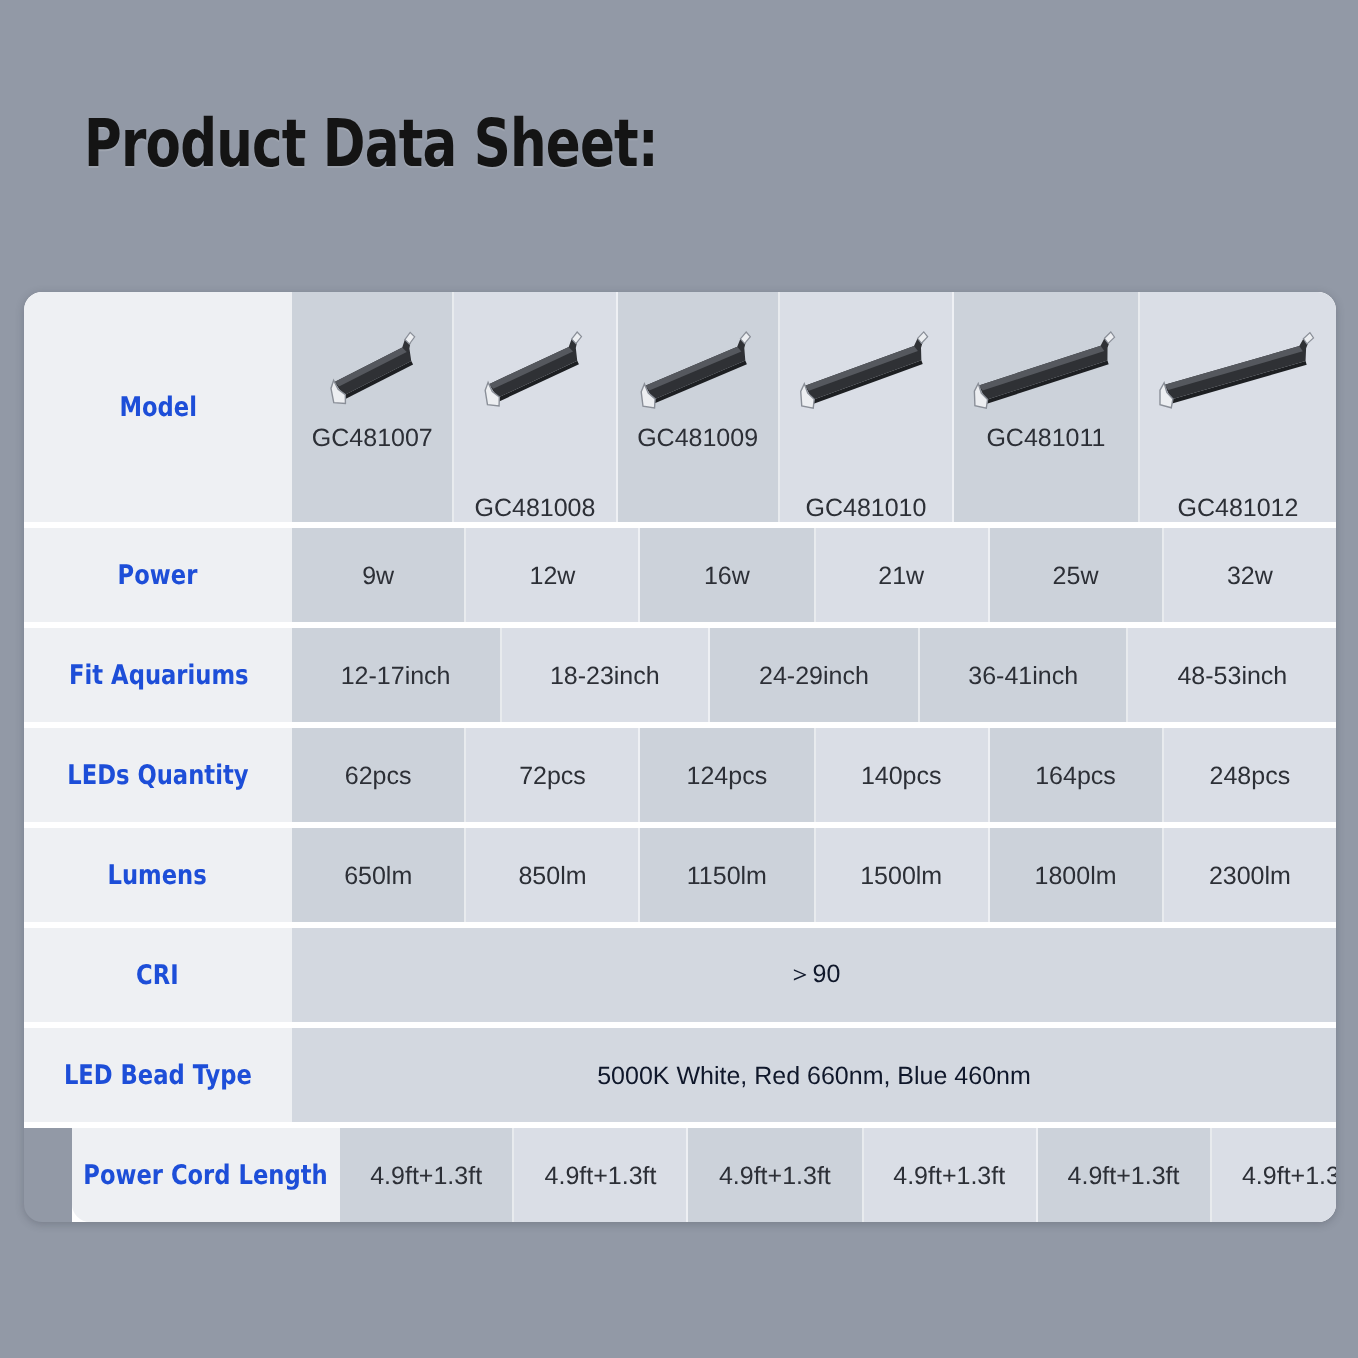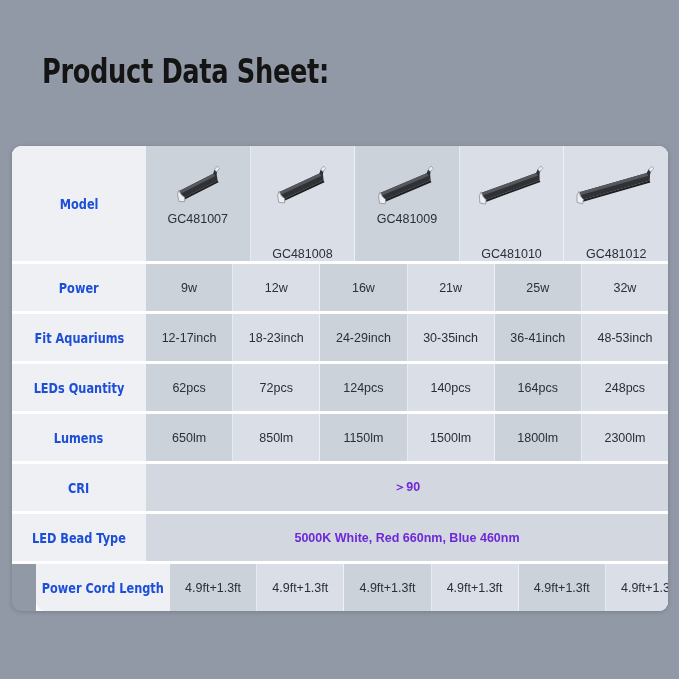--- a/index.html
+++ b/index.html
@@ -85,22 +85,21 @@
   .data-cell.odd  { background: #ccd2da; }
   .data-cell.even { background: #dadee6; gap: 36px; }
 
   .merged-cell {
     flex: 1 1 0;
     background: #d3d8e0;
     display: flex;
     align-items: center;
     justify-content: center;
     font-size: 12.5px;
-    color: #6d28d9;
-    font-weight: bold;
+    color: #0f172a;
   }
 
   
   .row-model { height: 115px; }
   .row-model .data-cell { justify-content: flex-start; padding-top: 14px; }
   .model-img {
     height: 52px;
     width: 100%;
     display: flex;
     align-items: center;
@@ -180,20 +179,34 @@
             <path d="M12 20 L70 20 L73 17 L76 18 L73 22 L71 28 L13 28 Z" fill="#2f3135"></path>
             <path d="M12 20 L70 20 L71 23 L13 23 Z" fill="#55585e"></path>
             <path d="M13 28 L71 28 L71 30 L13 30 Z" fill="#1d1f22"></path>
             <path d="M12 19 L9 22 L7 29 L12 32 L14 28 L12 24 Z" fill="#eceef1" stroke="#8a8f98" stroke-width="0.7"></path>
             <path d="M73 17 L77 15 L78 18 L74 20 Z" fill="#eceef1" stroke="#8a8f98" stroke-width="0.6"></path>
           </g>
         </svg>
       </div>
       <div class="model-name">GC481010</div>
     </div>
+    <div class="data-cell odd">
+      <div class="model-img">
+        <svg width="92" height="48" viewBox="0 0 92 48">
+          <g transform="rotate(-18 46 24)">
+            <path d="M12 20 L76 20 L79 17 L82 18 L79 22 L77 28 L13 28 Z" fill="#2f3135"></path>
+            <path d="M12 20 L76 20 L77 23 L13 23 Z" fill="#55585e"></path>
+            <path d="M13 28 L77 28 L77 30 L13 30 Z" fill="#1d1f22"></path>
+            <path d="M12 19 L9 22 L7 29 L12 32 L14 28 L12 24 Z" fill="#eceef1" stroke="#8a8f98" stroke-width="0.7"></path>
+            <path d="M79 17 L83 15 L84 18 L80 20 Z" fill="#eceef1" stroke="#8a8f98" stroke-width="0.6"></path>
+          </g>
+        </svg>
+      </div>
+      <div class="model-name">GC481011</div>
+    </div>
     <div class="data-cell even">
       <div class="model-img">
         <svg width="98" height="50" viewBox="0 0 98 50">
           <g transform="rotate(-16 49 25)">
             <path d="M12 21 L82 21 L85 18 L88 19 L85 23 L83 29 L13 29 Z" fill="#2f3135"></path>
             <path d="M12 21 L82 21 L83 24 L13 24 Z" fill="#55585e"></path>
             <path d="M13 29 L83 29 L83 31 L13 31 Z" fill="#1d1f22"></path>
             <path d="M12 20 L9 23 L7 30 L12 33 L14 29 L12 25 Z" fill="#eceef1" stroke="#8a8f98" stroke-width="0.7"></path>
             <path d="M85 18 L89 16 L90 19 L86 21 Z" fill="#eceef1" stroke="#8a8f98" stroke-width="0.6"></path>
           </g>
@@ -215,21 +228,20 @@
     <div class="data-cell even">32w</div>
   </div>
 
   <div class="row row-std">
     <div class="label-cell">
       <span>Fit Aquariums</span>
     </div>
     <div class="data-cell odd">12-17inch</div>
     <div class="data-cell even">18-23inch</div>
     <div class="data-cell odd">24-29inch</div>
-    <div class="data-cell even">30-35inch</div>
     <div class="data-cell odd">36-41inch</div>
     <div class="data-cell even">48-53inch</div>
   </div>
 
   <div class="row row-std">
     <div class="label-cell">
       <span>LEDs Quantity</span>
     </div>
     <div class="data-cell odd">62pcs</div>
     <div class="data-cell even">72pcs</div>

